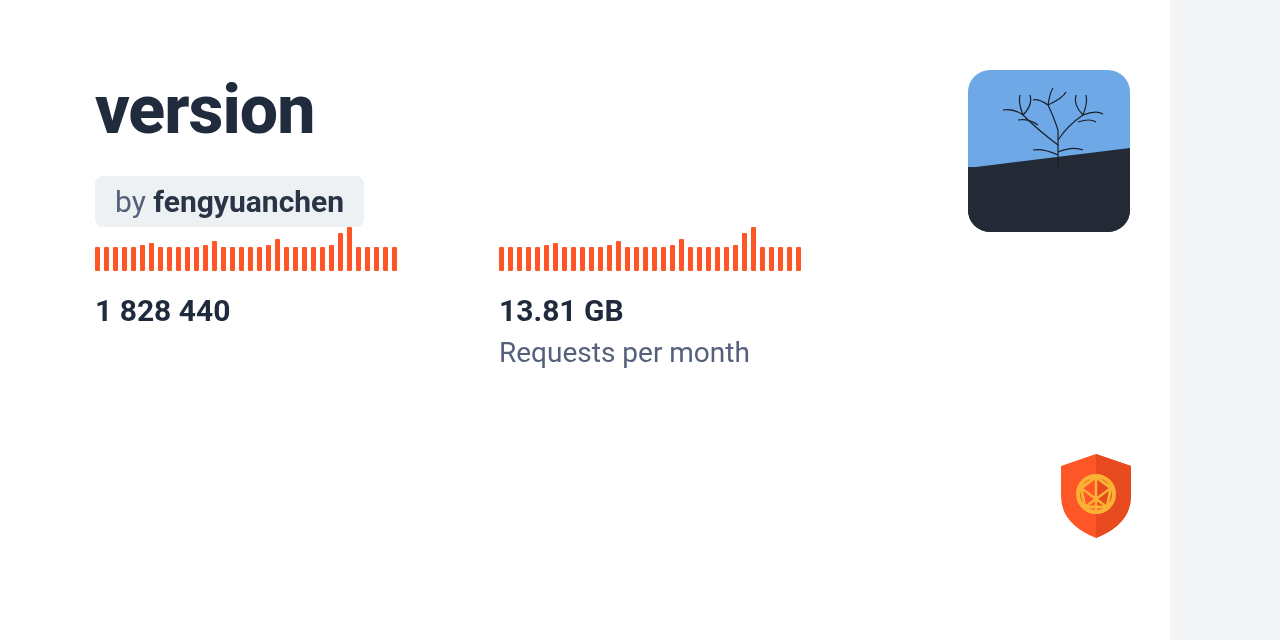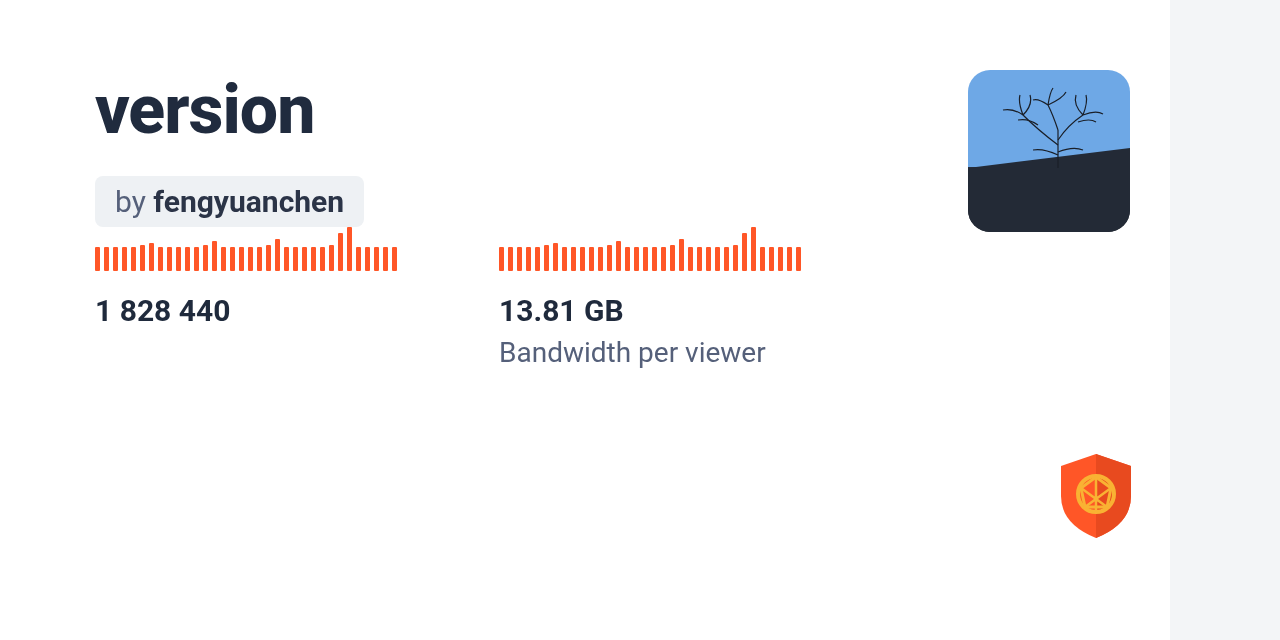--- a/index.html
+++ b/index.html
@@ -172,21 +172,21 @@
           <span style="height: 26px;"></span>
           <span style="height: 38px;"></span>
           <span style="height: 44px;"></span>
           <span style="height: 24px;"></span>
           <span style="height: 24px;"></span>
           <span style="height: 24px;"></span>
           <span style="height: 24px;"></span>
           <span style="height: 24px;"></span>
         </div>
       <div class="stat-value">13.81 GB</div>
-      <div class="stat-label">Bandwidth per viewer</div>
+      <div class="stat-label">Requests per month</div>
     </div>
   </div>
 
   <div class="avatar">
     <svg viewBox="0 0 162 162">
       <path d="M0 98 L162 78 L162 162 L0 162 Z" fill="#232a36"></path>
       <g stroke="#1a1f28" stroke-width="1.2" fill="none">
         <path d="M90 98 L90 60"></path>
         <path d="M90 75 Q70 60 55 45 M55 45 Q45 38 35 40 M55 45 Q50 32 52 25 M55 45 Q65 35 62 25"></path>
         <path d="M90 70 Q100 55 115 45 M115 45 Q128 40 135 44 M115 45 Q120 32 118 25 M115 45 Q105 35 108 25"></path>

